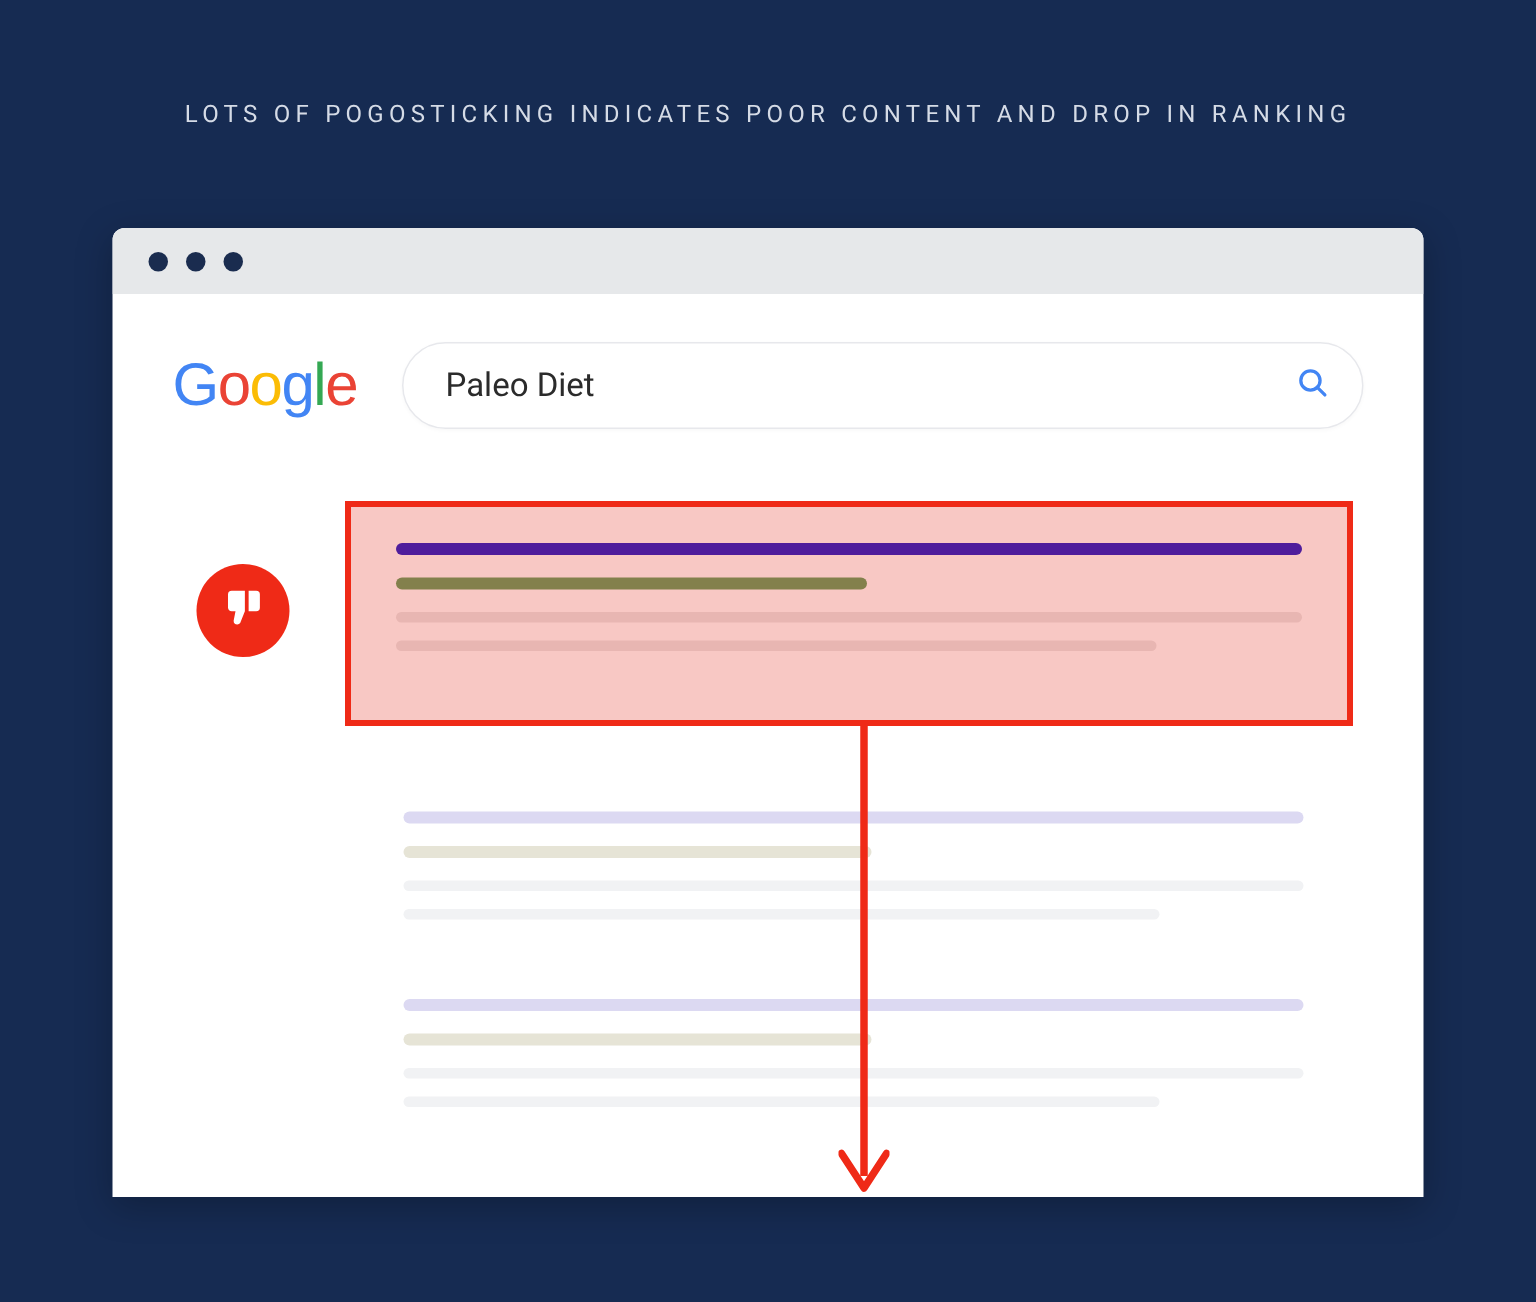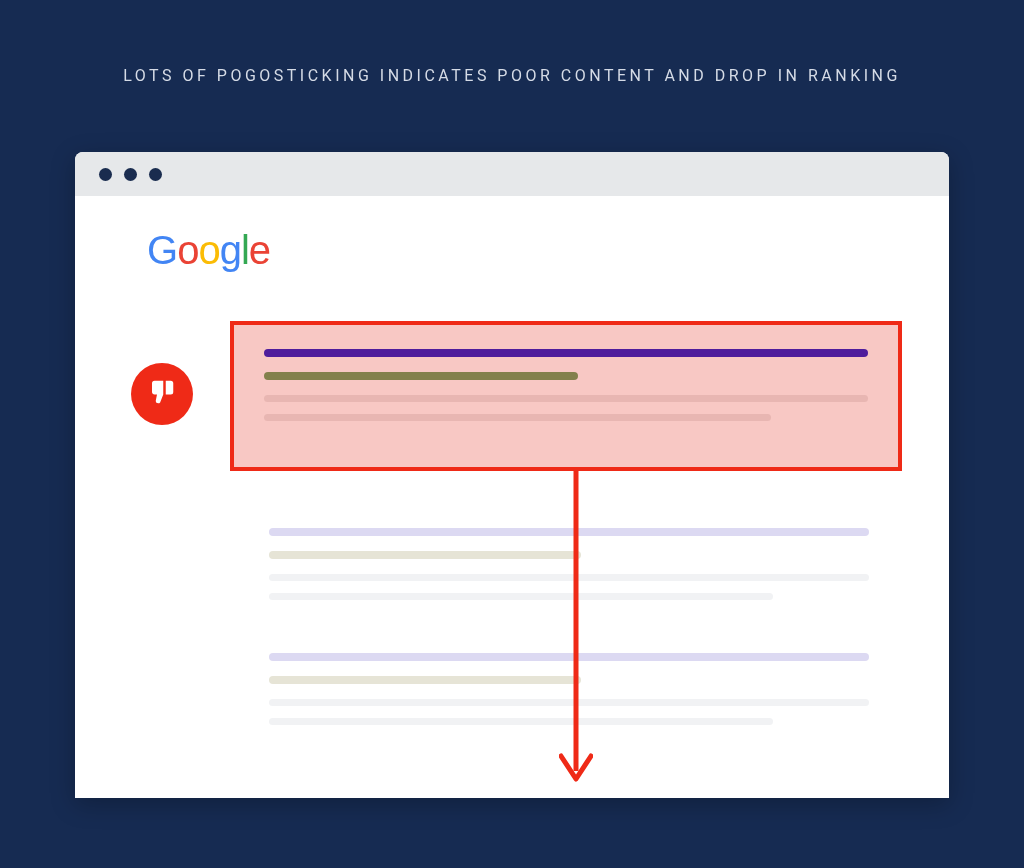--- a/index.html
+++ b/index.html
@@ -47,21 +47,20 @@
     display: flex;
     align-items: center;
     padding: 32px 40px 20px 40px;
     gap: 30px;
   }
   .logo {
     font-size: 40px;
     font-weight: 500;
     letter-spacing: -1px;
     font-family: Arial, sans-serif;
-    margin-left: 32px;
   }
   .logo .g1 { color: #4285F4; }
   .logo .o1 { color: #EA4335; }
   .logo .o2 { color: #FBBC05; }
   .logo .g2 { color: #4285F4; }
   .logo .l  { color: #34A853; }
   .logo .e  { color: #EA4335; }
   .search-box {
     flex: 1;
     height: 58px;
@@ -149,20 +148,29 @@
   <div class="title-bar">
     <div class="traffic-dot"></div>
     <div class="traffic-dot"></div>
     <div class="traffic-dot"></div>
   </div>
 
   <div class="search-row">
     <div class="logo">
       <span class="g1">G</span><span class="o1">o</span><span class="o2">o</span><span class="g2">g</span><span class="l">l</span><span class="e">e</span>
     </div>
+    <div class="search-box">
+      <span class="search-text">Paleo Diet</span>
+      <span>
+        <svg class="search-icon" viewBox="0 0 24 24" fill="none" stroke="#4285F4" stroke-width="2.4" stroke-linecap="round">
+          <circle cx="10.5" cy="10.5" r="7"></circle>
+          <line x1="21" y1="21" x2="15.5" y2="15.5"></line>
+        </svg>
+      </span>
+    </div>
   </div>
 
   <div class="results-area">
 
     <div class="thumb-badge">
       <span>
         <svg viewBox="0 0 24 24" fill="#ffffff">
           <path d="M15 3h4a2 2 0 0 1 2 2v7a2 2 0 0 1-2 2h-4V3zM13 3H6a2 2 0 0 0-2 2v7c0 1.1.9 2 2 2h2l-1 5a2 2 0 0 0 2 2c.6 0 1.1-.3 1.5-.7L13 14V3z"></path>
         </svg>
       </span>

